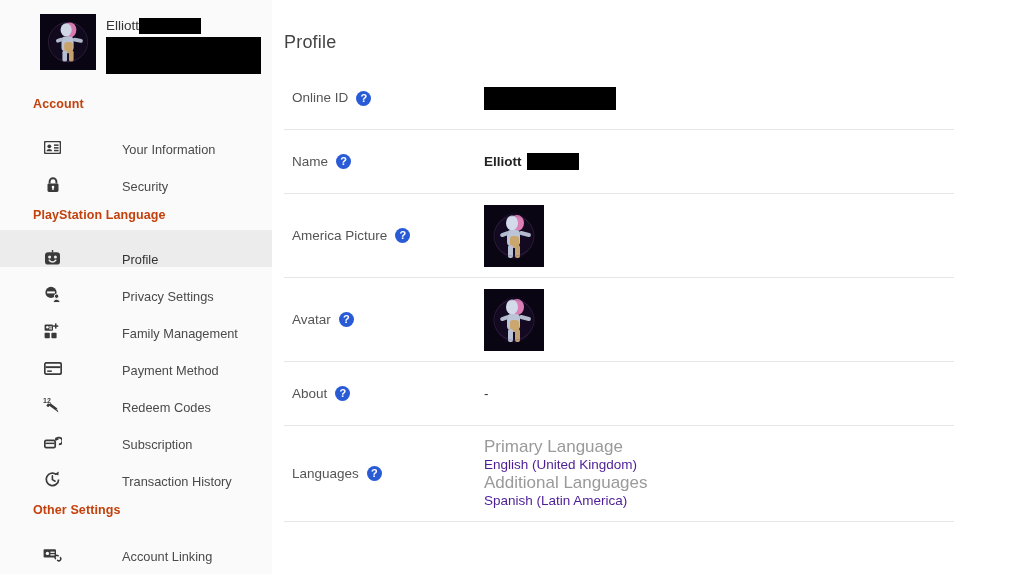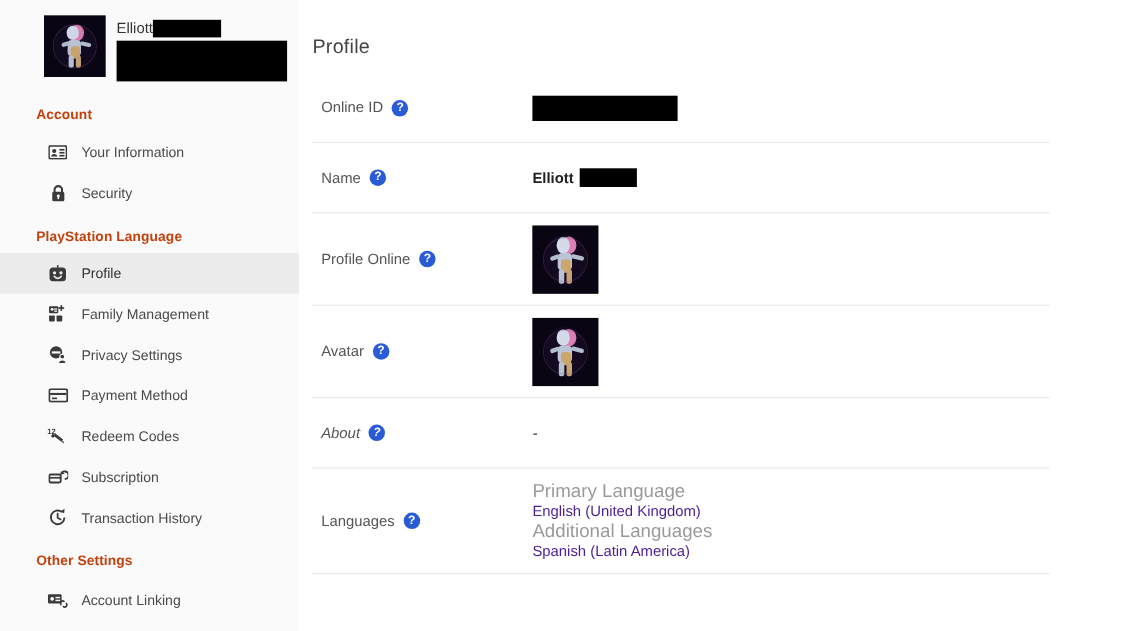--- a/index.html
+++ b/index.html
@@ -49,25 +49,26 @@
     font-weight: bold;
     color: #c2410c;
     padding: 0 0 0 33px;
     line-height: 14px;
     letter-spacing: .1px;
     white-space: nowrap;
   }
   .nav-group { margin: 0; padding: 0; }
   .nav-item {
     display: flex;
-    align-items: center;
+    align-items: flex-end;
     height: 37px;
     padding-left: 43px;
     cursor: pointer;
     white-space: nowrap;
+    gap: 48px;
   }
   .nav-item.active { background: #ececec; }
   .nav-icon {
     width: 19px; height: 19px;
     flex: 0 0 19px;
     margin-right: 12px;
     display: flex; align-items: center; justify-content: center;
     color: #3a3a3a;
   }
   .nav-icon svg { display: block; }
@@ -236,47 +237,47 @@
               <path d="M5.3 10.2c.9 1.2 2 1.8 3.2 1.8s2.3-.6 3.2-1.8" fill="none" stroke="#ececec" stroke-width="1.5" stroke-linecap="round"></path>
               <rect x="7.8" y="0" width="1.4" height="2.4" fill="#3a3a3a"></rect>
             </svg>
         </span>
         <span class="nav-label">Profile</span>
       </div>
 
       <div class="nav-item">
         <span class="nav-icon">
           <svg width="17" height="17" viewBox="0 0 17 17">
+              <circle cx="7" cy="6.4" r="5.6" fill="#3a3a3a"></circle>
+              <rect x="3.1" y="5.4" width="7.8" height="2" fill="#fafafa"></rect>
+              <circle cx="12.6" cy="10.2" r="2.2" fill="#3a3a3a" stroke="#fafafa" stroke-width="1"></circle>
+              <path d="M9.2 16.6c0-2.1 1.5-3.3 3.4-3.3s3.4 1.2 3.4 3.3z" fill="#3a3a3a" stroke="#fafafa" stroke-width="1"></path>
+            </svg>
+        </span>
+        <span class="nav-label">Privacy Settings</span>
+      </div>
+
+      <div class="nav-item">
+        <span class="nav-icon">
+          <svg width="17" height="17" viewBox="0 0 17 17">
               <rect x="0.6" y="1.4" width="8.4" height="6.4" rx="1" fill="#3a3a3a"></rect>
               <circle cx="3.4" cy="4.2" r="1.3" fill="#fafafa"></circle>
               <rect x="5.2" y="3.4" width="2.8" height="1.1" fill="#fafafa"></rect>
               <rect x="5.2" y="5.3" width="2.8" height="1.1" fill="#fafafa"></rect>
               <rect x="0.6" y="9.8" width="5.2" height="5.4" rx=".8" fill="#3a3a3a"></rect>
               <rect x="7.4" y="9.8" width="5.2" height="5.4" rx=".8" fill="#3a3a3a"></rect>
               <rect x="11" y="0.4" width="1.5" height="5.2" fill="#3a3a3a"></rect>
               <rect x="9.1" y="2.3" width="5.2" height="1.5" fill="#3a3a3a"></rect>
             </svg>
         </span>
         <span class="nav-label">Family Management</span>
       </div>
 
       <div class="nav-item">
         <span class="nav-icon">
-          <svg width="17" height="17" viewBox="0 0 17 17">
-              <circle cx="7" cy="6.4" r="5.6" fill="#3a3a3a"></circle>
-              <rect x="3.1" y="5.4" width="7.8" height="2" fill="#fafafa"></rect>
-              <circle cx="12.6" cy="10.2" r="2.2" fill="#3a3a3a" stroke="#fafafa" stroke-width="1"></circle>
-              <path d="M9.2 16.6c0-2.1 1.5-3.3 3.4-3.3s3.4 1.2 3.4 3.3z" fill="#3a3a3a" stroke="#fafafa" stroke-width="1"></path>
-            </svg>
-        </span>
-        <span class="nav-label">Privacy Settings</span>
-      </div>
-
-      <div class="nav-item">
-        <span class="nav-icon">
           <svg width="18" height="13" viewBox="0 0 18 13">
               <rect x=".8" y=".8" width="16.4" height="11.4" rx="1.6" fill="none" stroke="#3a3a3a" stroke-width="1.7"></rect>
               <rect x="1.6" y="4.2" width="14.8" height="1.9" fill="#3a3a3a"></rect>
               <rect x="3.2" y="8.4" width="4.6" height="1.5" fill="#3a3a3a"></rect>
             </svg>
         </span>
         <span class="nav-label">Payment Method</span>
       </div>
 
       <div class="nav-item">
@@ -357,21 +358,21 @@
           <span class="val-name">
             <span>Elliott</span>
               <span class="redact-lastname"></span>
           </span>
         </div>
 
       </div>
 
       <div class="row" style="height:84px;">
         <div class="row-label-cell">
-          <span class="row-label">Profile Online</span>
+          <span class="row-label">America Picture</span>
           <span class="help-icon">?</span>
         </div>
         <div class="row-value-cell">
           <span class="thumb">
             <svg class="fig" viewBox="0 0 60 62">
               <rect width="60" height="62" fill="#0a0513"></rect>
               <ellipse cx="30" cy="31" rx="19" ry="23" fill="#150b24" opacity=".85"></ellipse>
               <ellipse cx="33" cy="18" rx="7" ry="8" fill="#dd7fb6"></ellipse>
               <ellipse cx="28" cy="18" rx="6" ry="7.5" fill="#d3dae9"></ellipse>
               <rect x="23" y="25" width="13" height="16" rx="4" fill="#bcc5d7"></rect>
@@ -405,21 +406,21 @@
               <rect x="35" y="27" width="12" height="4" rx="2" fill="#b3bbce" transform="rotate(14 41 29)"></rect>
               <rect x="24" y="40" width="5" height="13" rx="2" fill="#b9c2d4"></rect>
               <rect x="31" y="40" width="5" height="13" rx="2" fill="#c5a374"></rect>
               <circle cx="30" cy="31" r="20" fill="none" stroke="#74507f" stroke-width="1" opacity=".3"></circle>
             </svg>
           </span>
         </div>
 
       </div>
 
-      <div class="row" style="height:64px;font-style:italic;">
+      <div class="row" style="height:64px;">
         <div class="row-label-cell">
           <span class="row-label">About</span>
           <span class="help-icon">?</span>
         </div>
         <div class="row-value-cell">
           <span class="val-dash">-</span>
         </div>
 
       </div>
 

